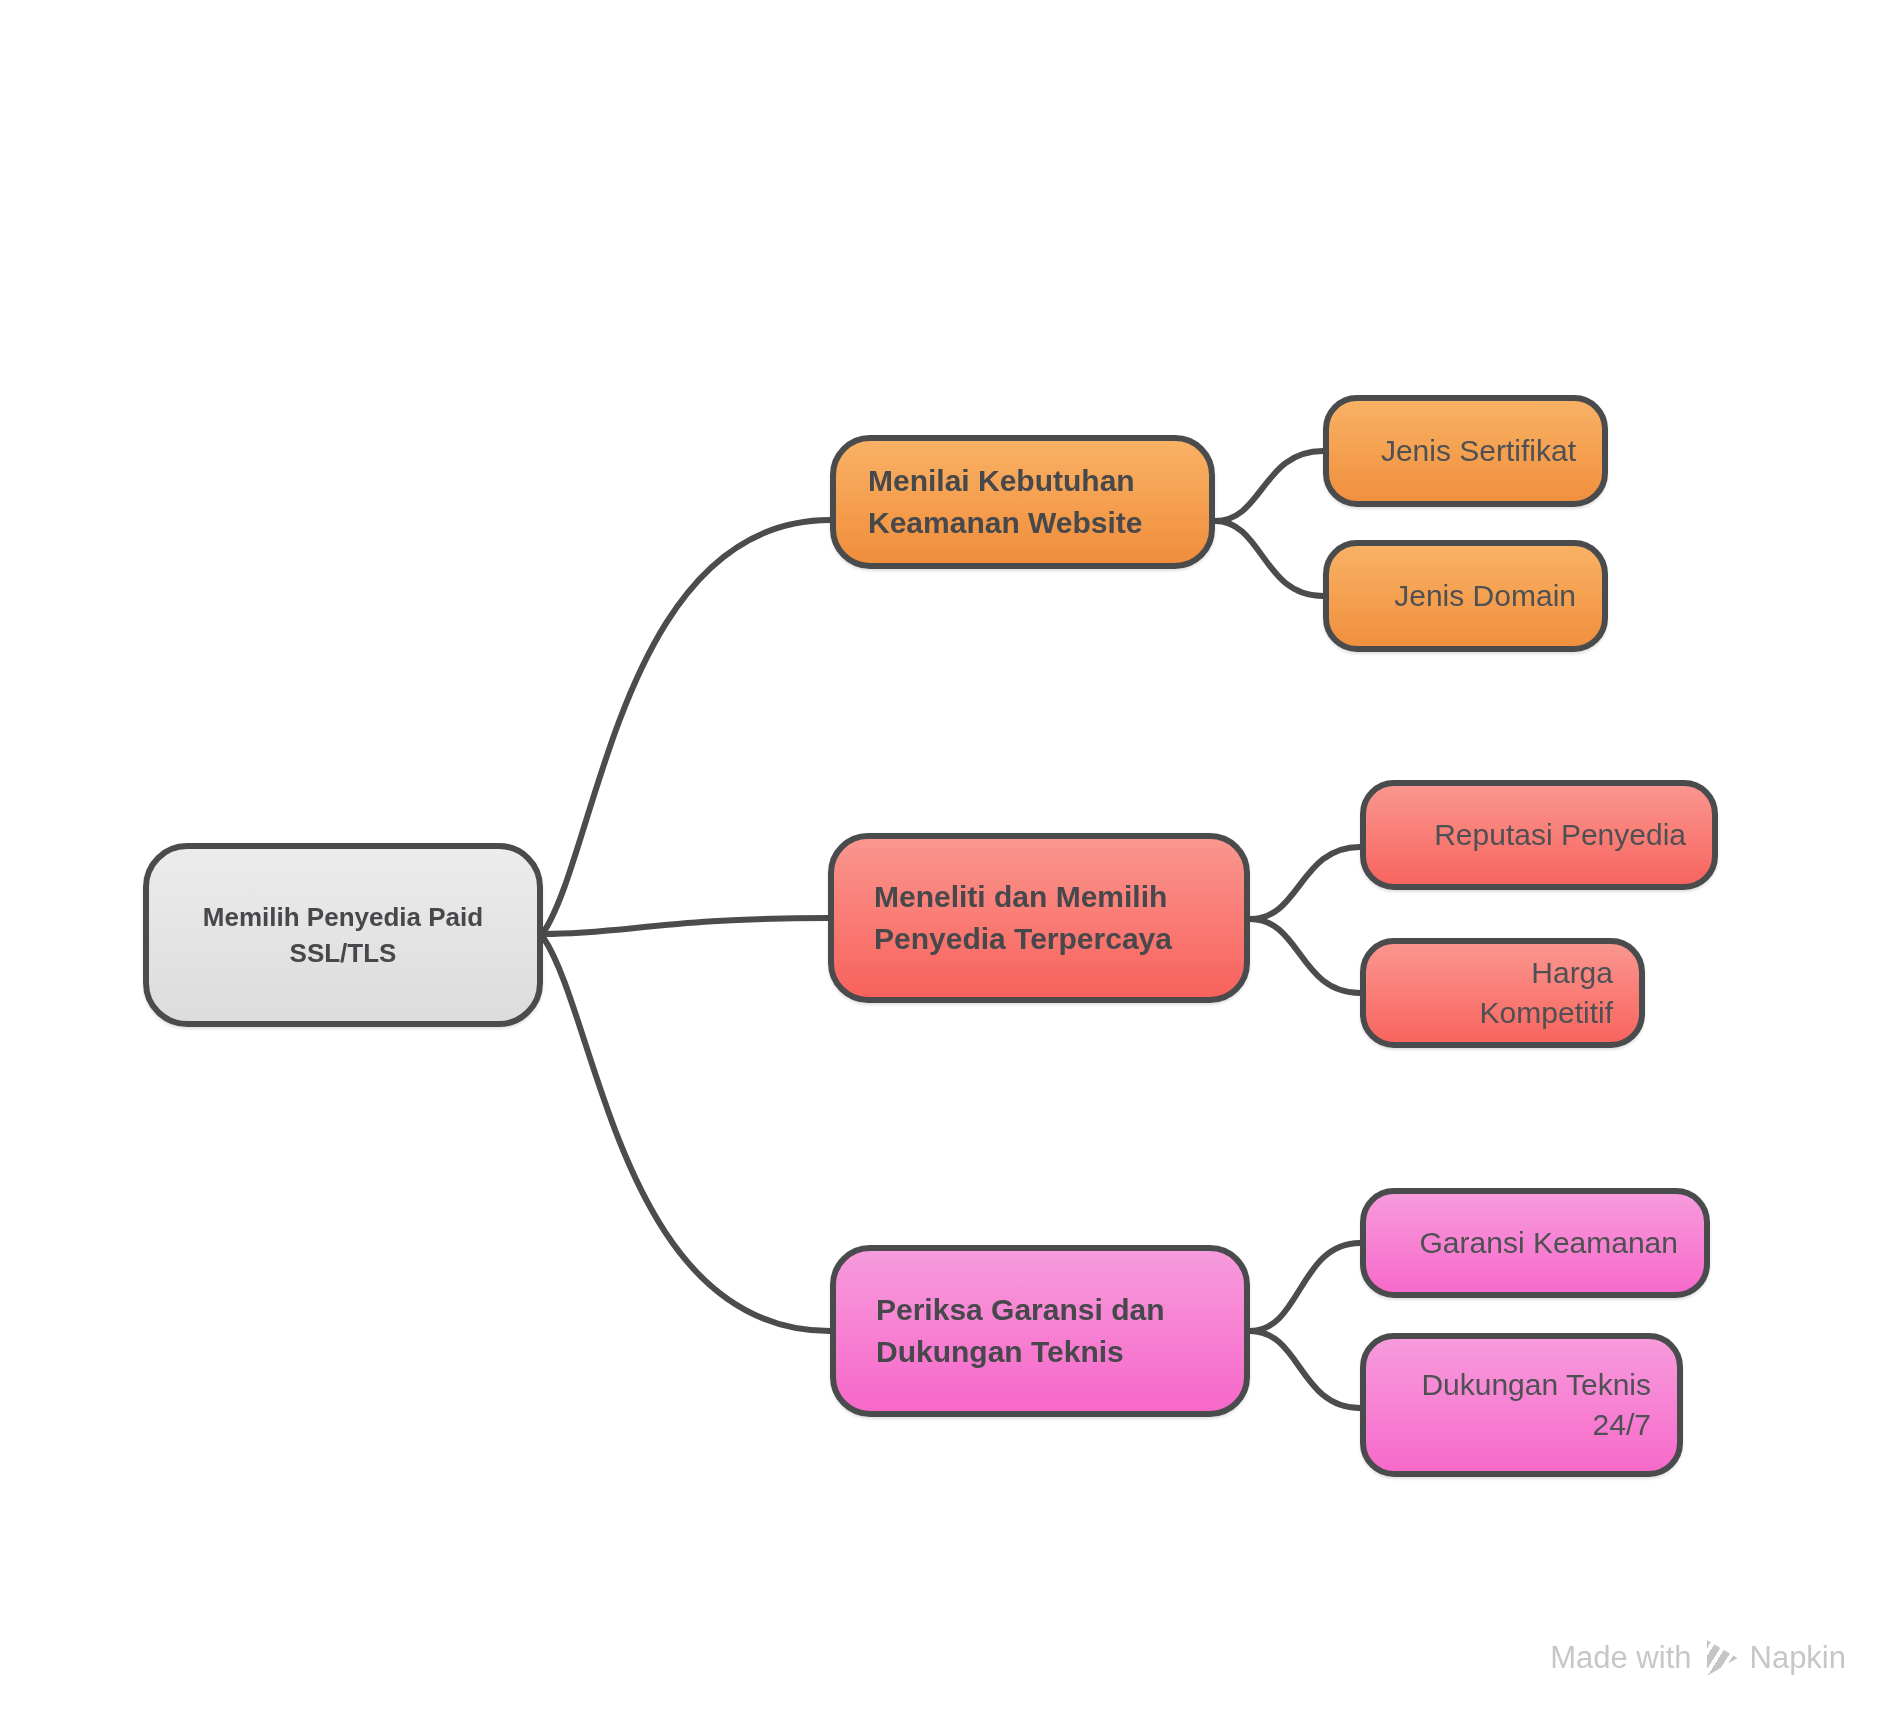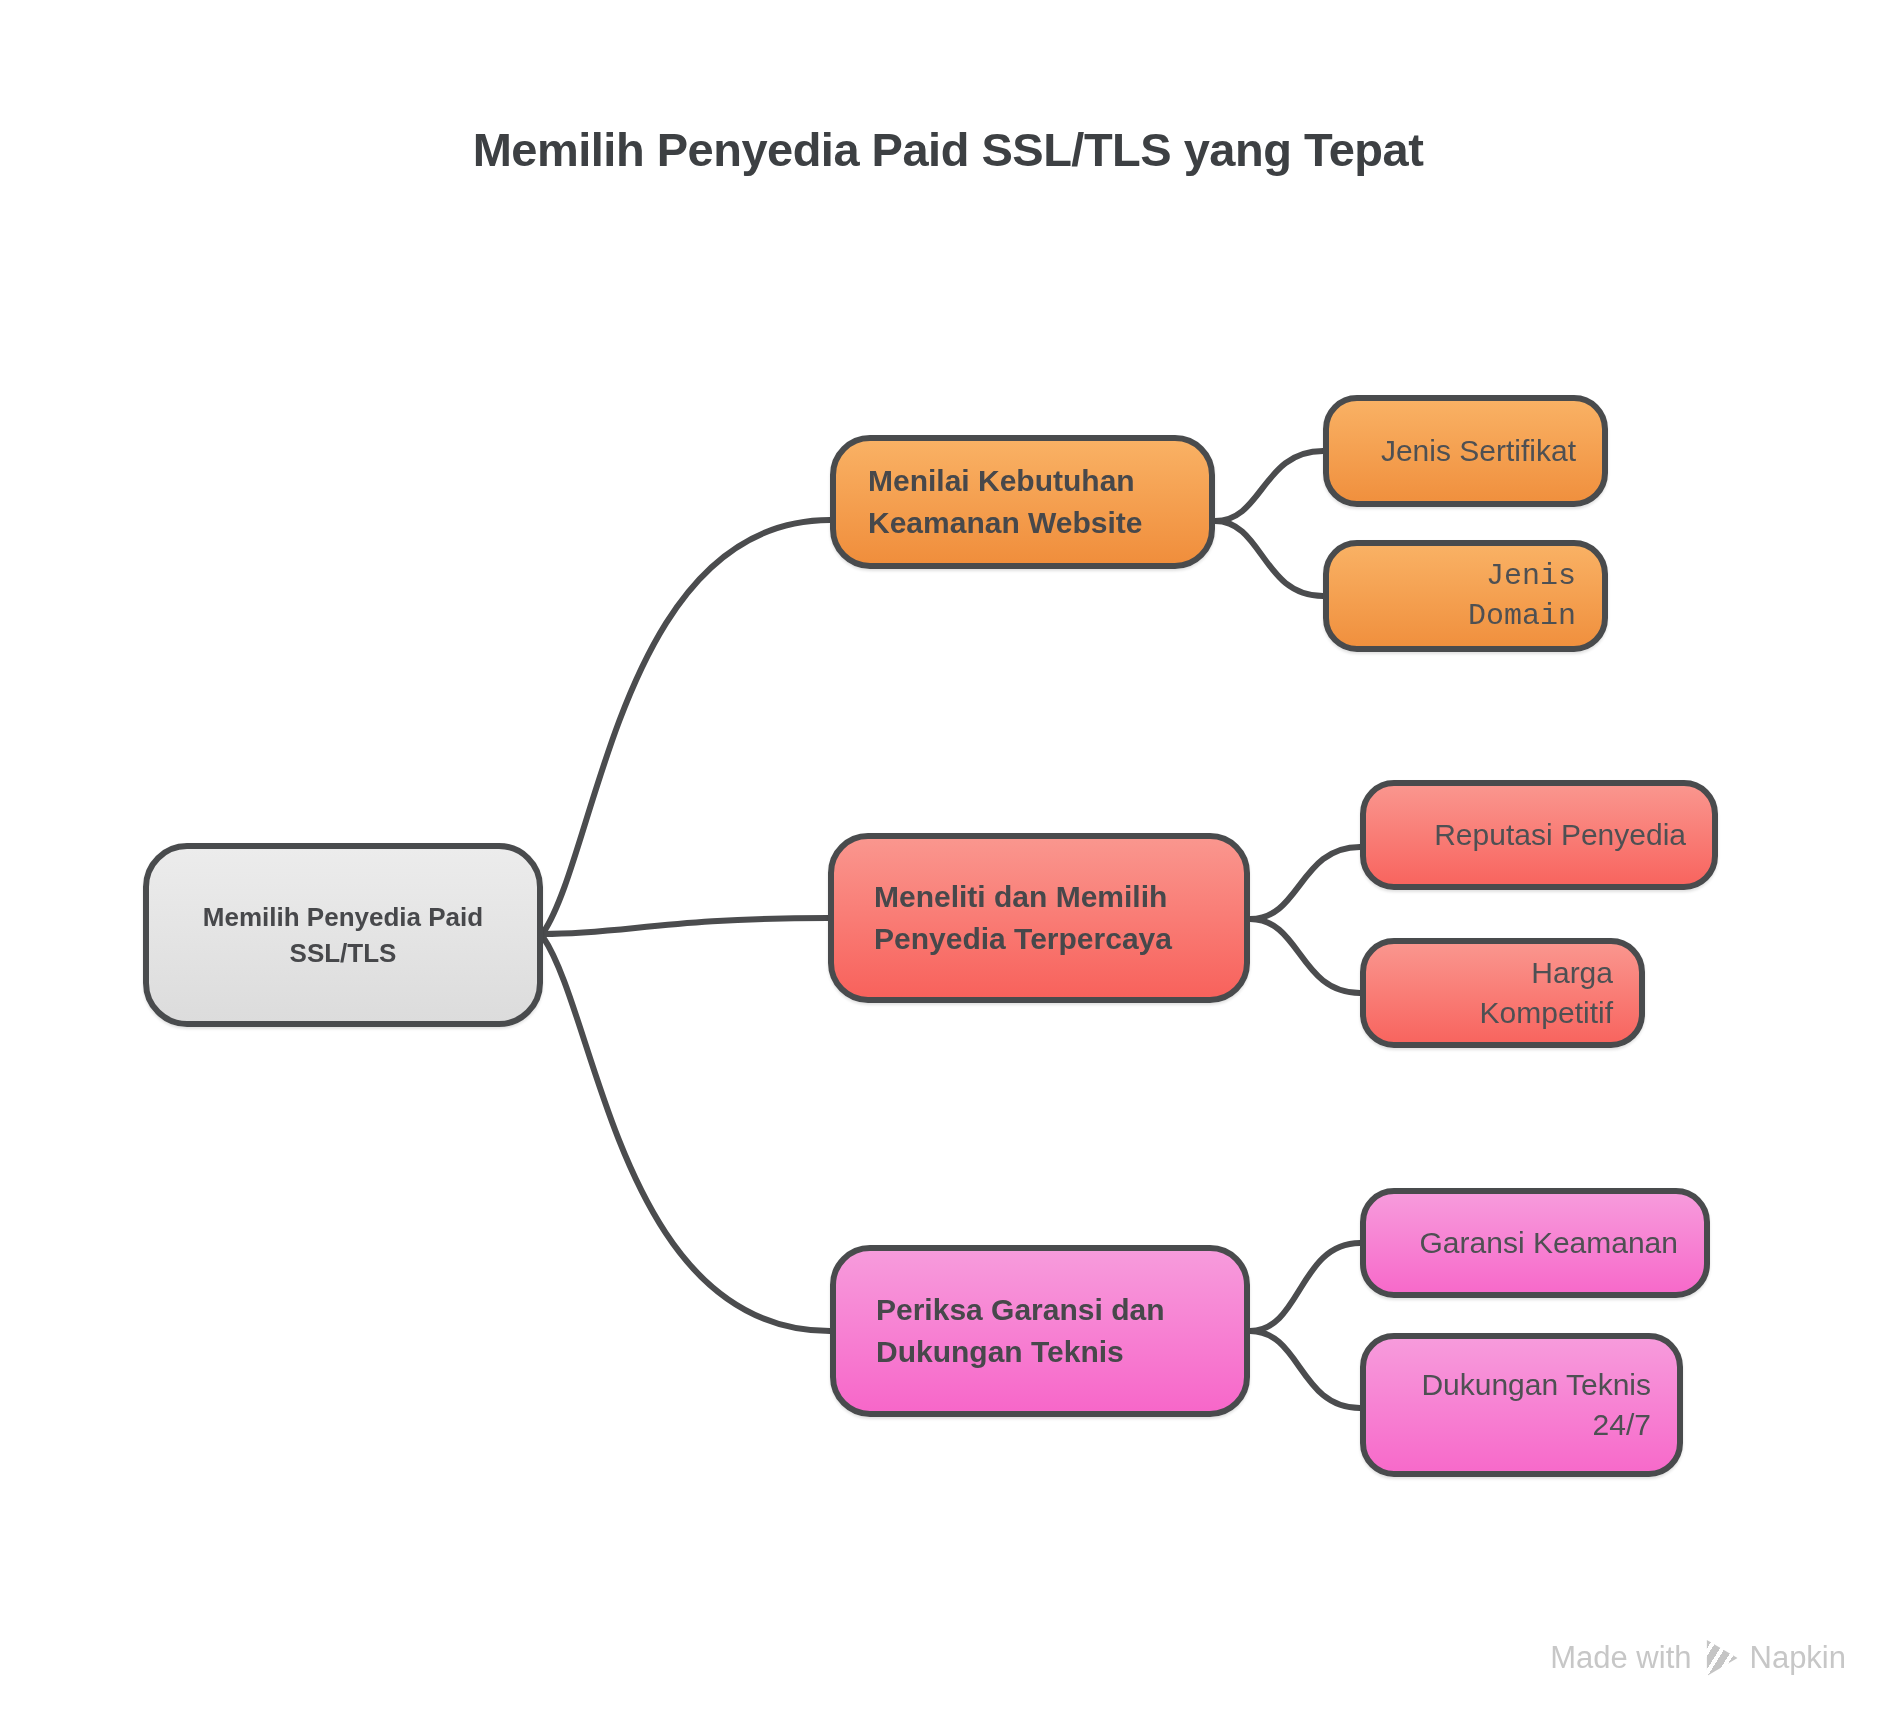--- a/index.html
+++ b/index.html
@@ -59,21 +59,21 @@
     padding-left:36px;padding-right:26px;
   }
   .leaf .label{
     font-size:30px;font-weight:normal;color:#4e5053;line-height:1.35;
     text-align:right;
   }
   .leaf-orange{background:linear-gradient(180deg,#f9b164 0%,#f0903e 100%);}
   .leaf-red{background:linear-gradient(180deg,#fa968e 0%,#f8655f 100%);}
   .leaf-pink{background:linear-gradient(180deg,#f79bdc 0%,#f76aca 100%);}
   .leaf-c1{left:1323px;top:395px;width:285px;height:112px;}
-  .leaf-c2{left:1323px;top:540px;width:285px;height:112px;font-family:Liberation Mono, monospace;}
+  .leaf-c2{left:1323px;top:540px;width:285px;height:112px;}
   .leaf-c3{left:1360px;top:780px;width:358px;height:110px;}
   .leaf-c4{left:1360px;top:938px;width:285px;height:110px;}
   .leaf-c5{left:1360px;top:1188px;width:350px;height:110px;}
   .leaf-c6{left:1360px;top:1333px;width:323px;height:144px;}
   .watermark{
     position:absolute;
     right:50px;top:1640px;
     display:flex;align-items:flex-start;gap:12px;
     font-size:31px;color:#c7c7c7;
   }
@@ -81,21 +81,20 @@
     width:34px;height:36px;
     clip-path:polygon(10% 0, 100% 50%, 10% 100%);
     background:repeating-linear-gradient(122deg,#c5c5c5 0 7px,#ffffff 7px 11px);
   }
 </style>
 </head>
 <body>
 
 <div class="canvas">
 
-  <div class="title">Memilih Penyedia Paid SSL/TLS yang Tepat</div>
 
   <svg class="connectors" width="1896" height="1728" viewBox="0 0 1896 1728">
     <g fill="none" stroke="#4b4c4e" stroke-width="6" stroke-linecap="round">
       <path d="M543,933 C598,852 622,520 830,520"></path>
       <path d="M543,934 C625,934 665,918 828,918"></path>
       <path d="M543,937 C598,1018 622,1331 830,1331"></path>
       <path d="M1215,521 C1263,521 1262,451 1323,451"></path>
       <path d="M1215,521 C1263,521 1262,596 1323,596"></path>
       <path d="M1250,919 C1301,919 1299,847 1360,847"></path>
       <path d="M1250,919 C1301,919 1299,993 1360,993"></path>

